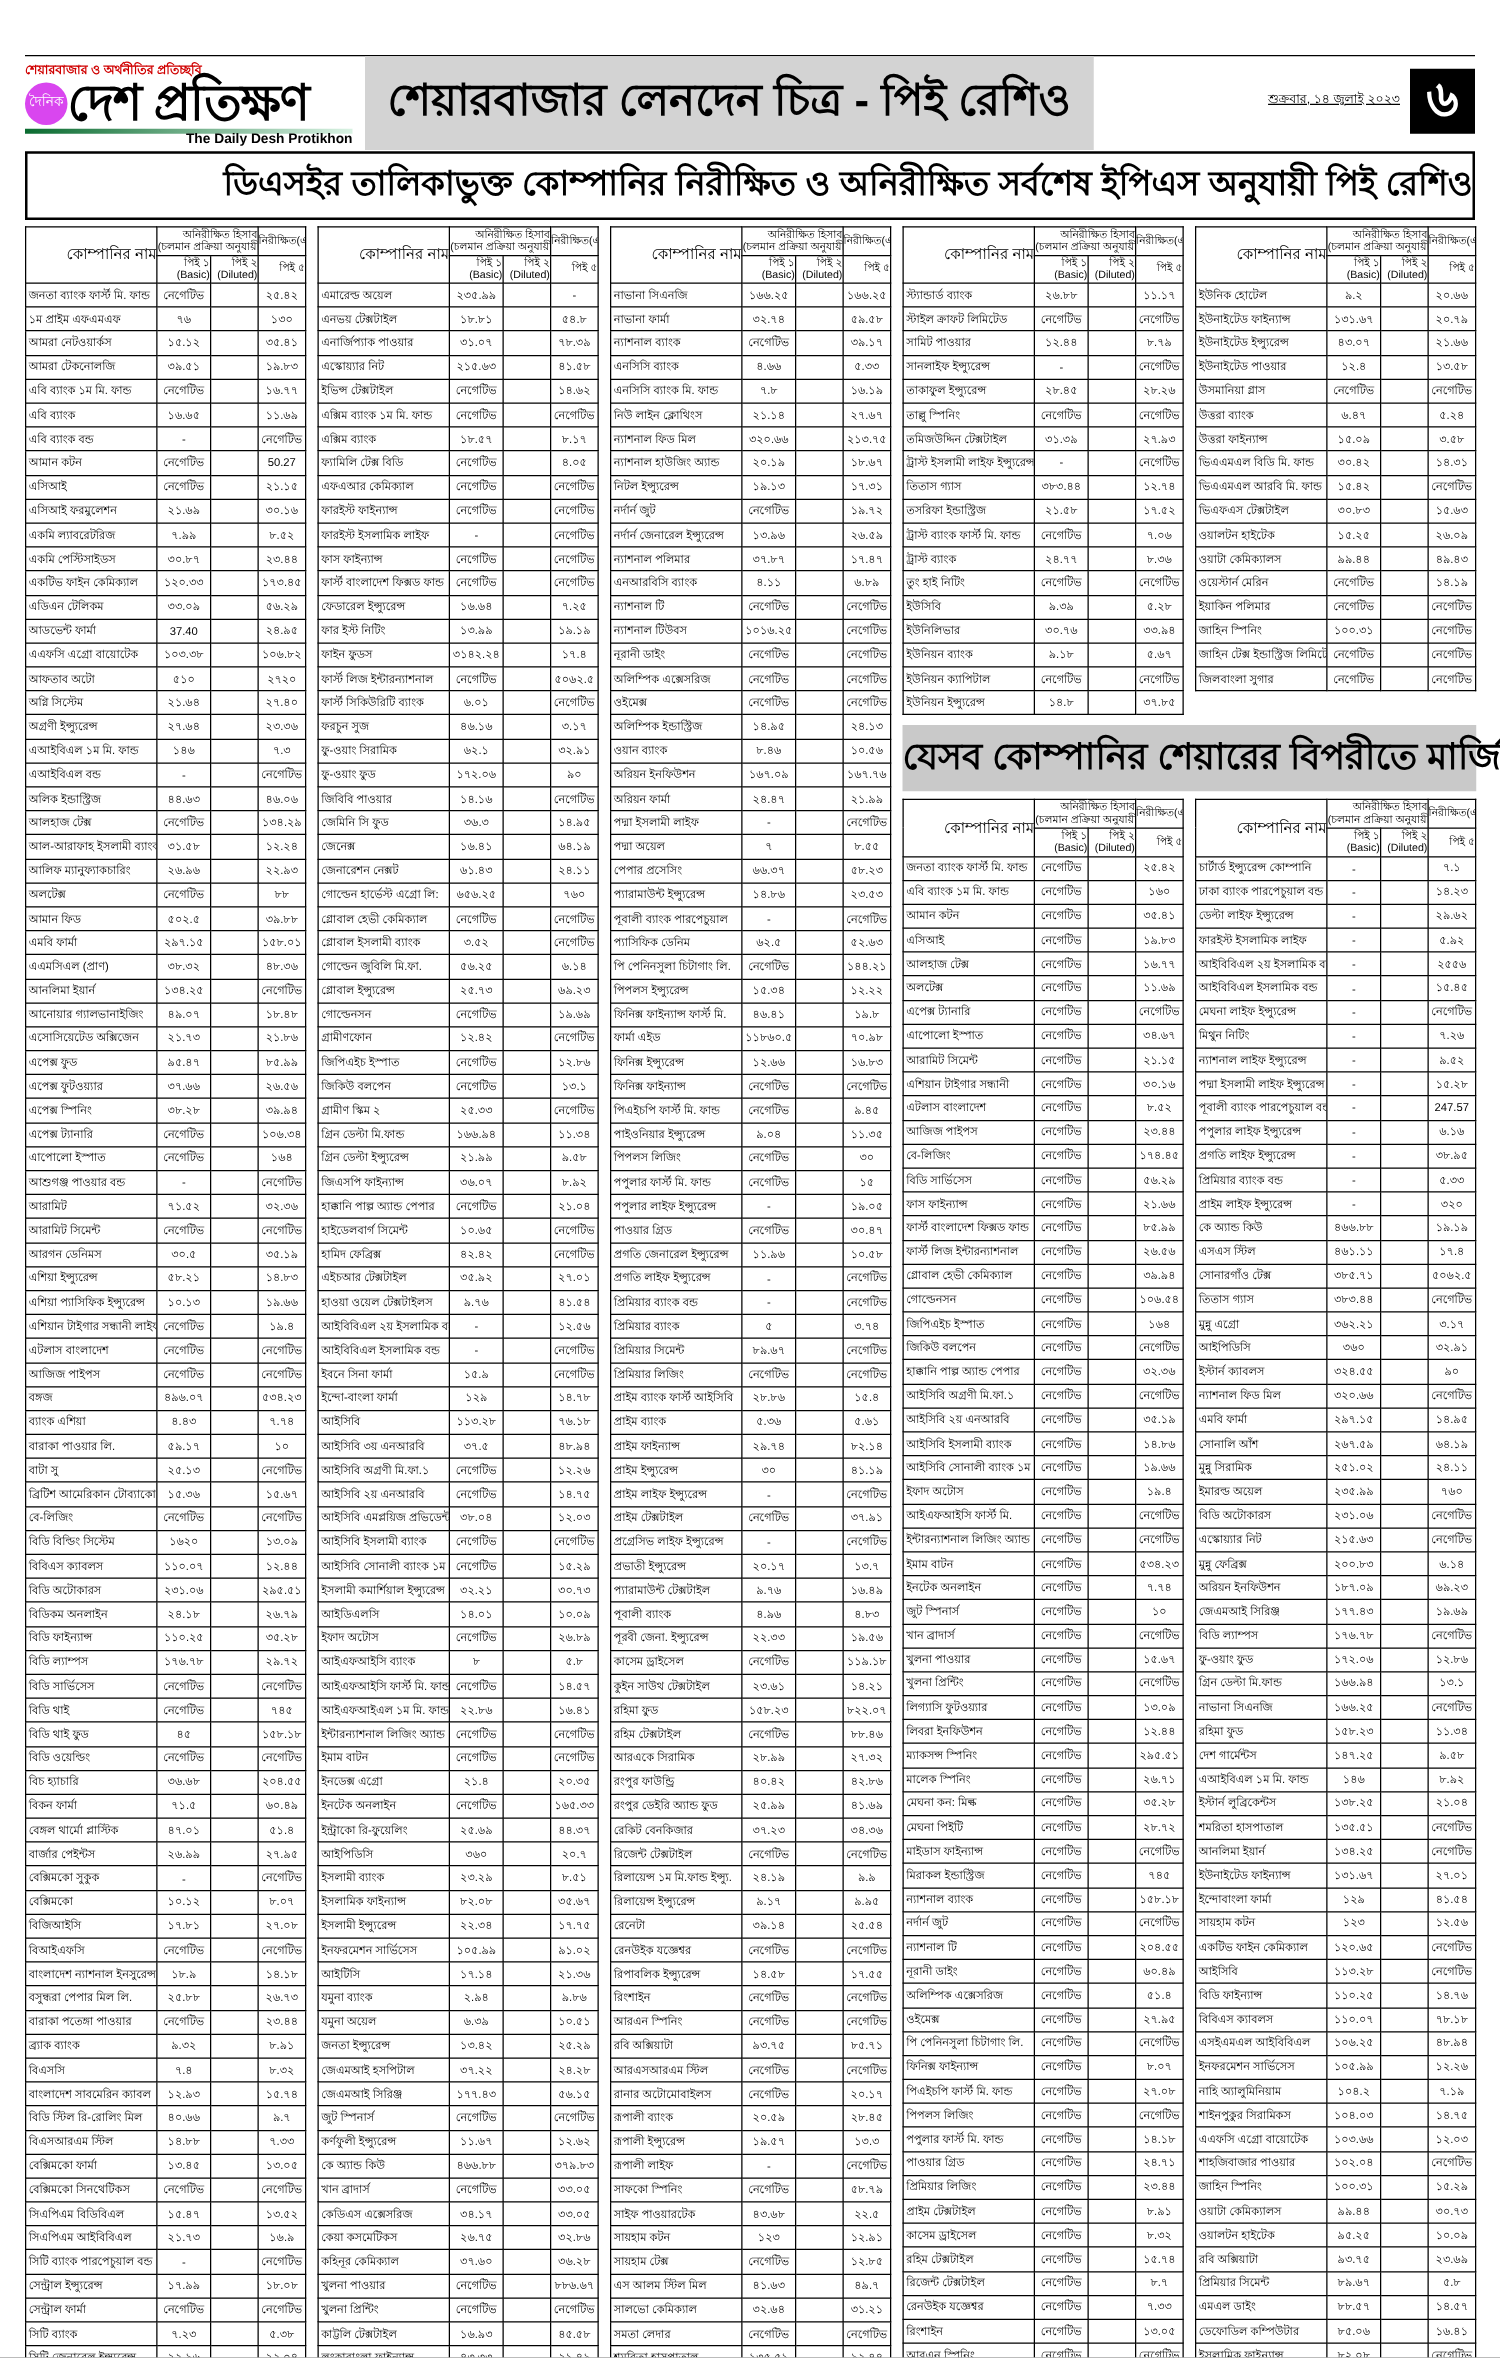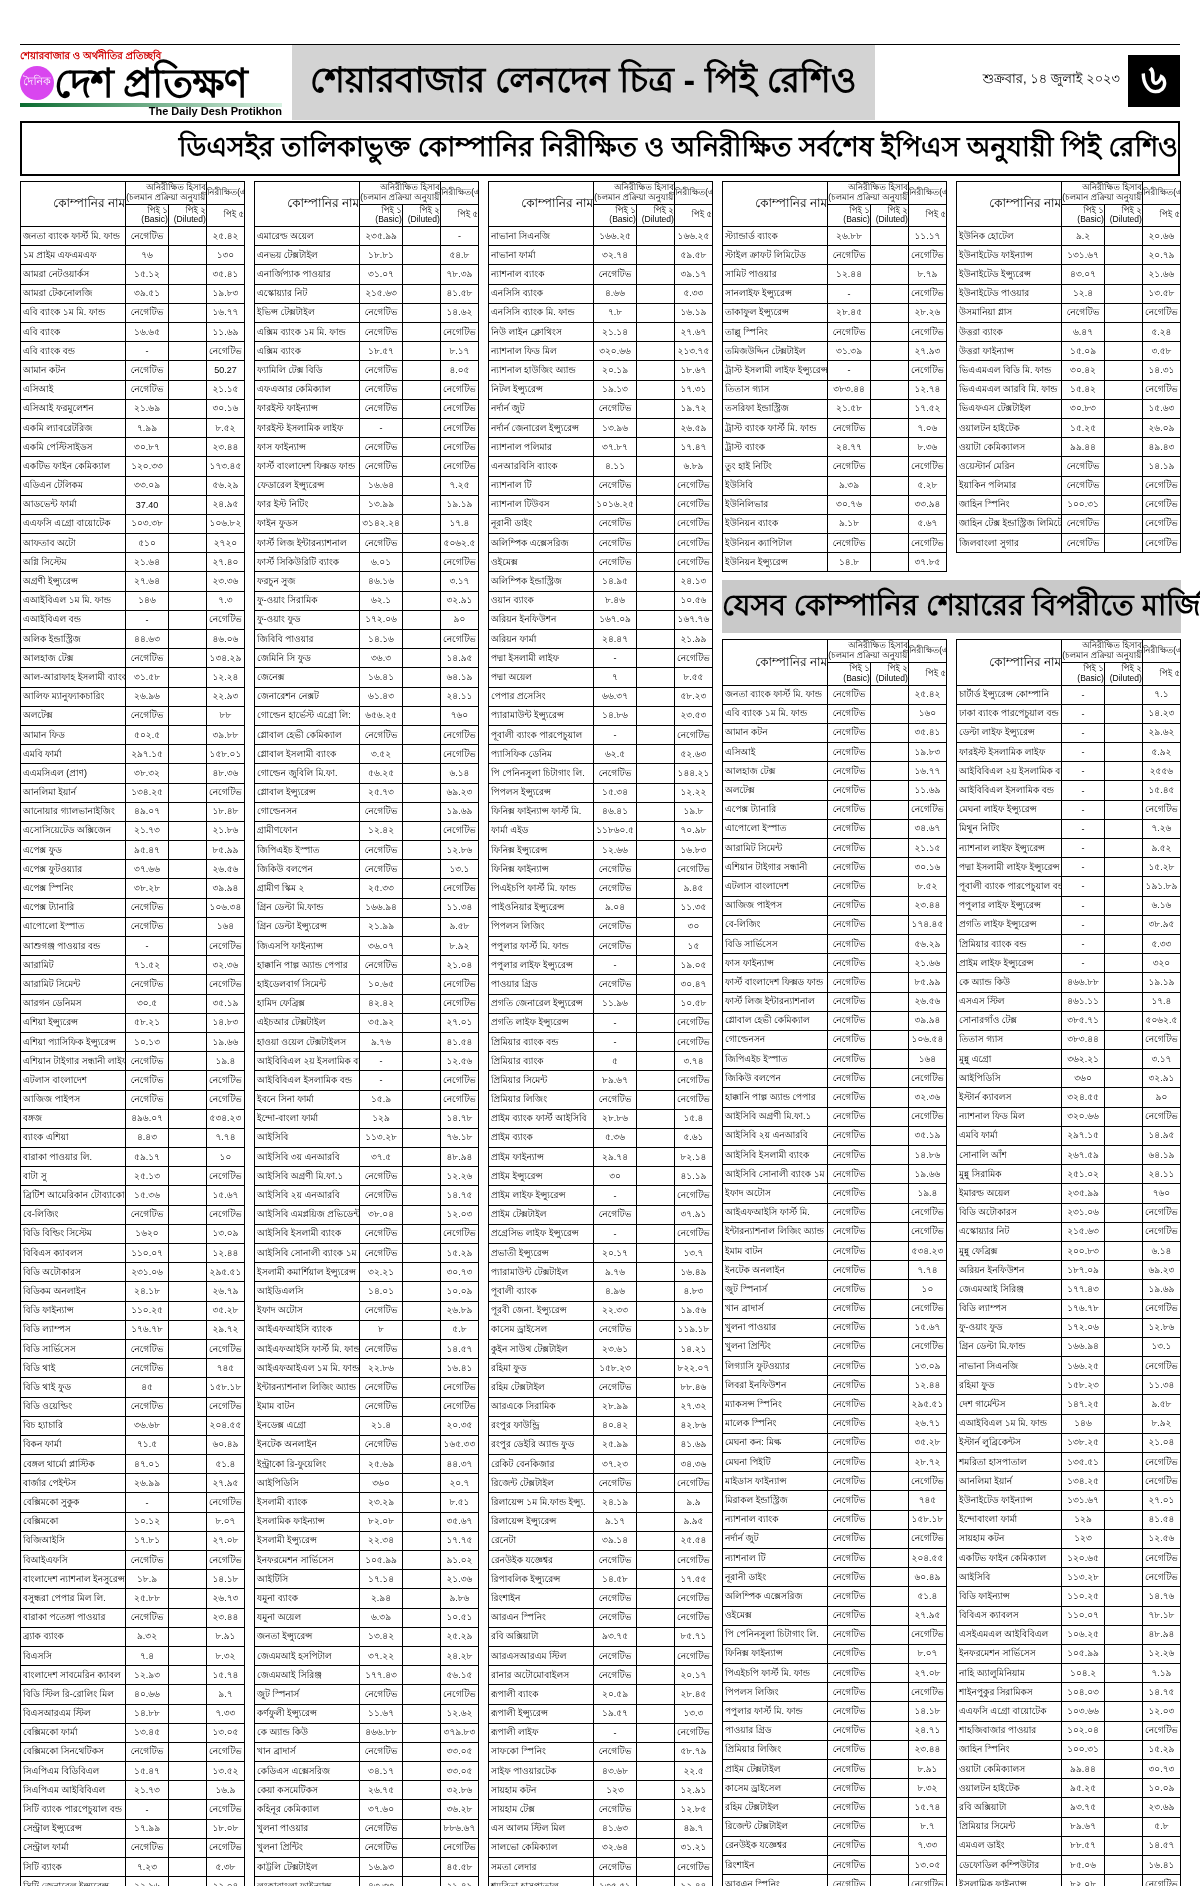--- a/index.html
+++ b/index.html
@@ -11,21 +11,21 @@
   .masthead{width:262px;position:relative;}
   .m-tagline{color:#d00000;font-size:10px;font-weight:bold;}
   .m-row{display:flex;align-items:center;}
   .m-logo{width:34px;height:34px;background:#d946ef;border-radius:50%;color:#fff;font-size:11px;
           display:flex;align-items:center;justify-content:center;flex:0 0 auto;}
   .m-name{font-size:40px;font-weight:bold;letter-spacing:-1px;line-height:.9;white-space:nowrap;}
   .m-under{height:4px;background:linear-gradient(to right,#0a6b30,#bdf obsolete);background:linear-gradient(to right,#0a6b30,#d9f2e3);margin-top:2px;}
   .m-eng{font-size:11px;font-weight:bold;text-align:right;margin-top:-2px;}
   .title-box{background:#d3d3d3;padding:8px 18px;margin-left:10px;flex:0 0 auto;}
   .title-box .t{font-size:35px;font-weight:bold;white-space:nowrap;}
-  .date{font-size:13px;margin-left:auto;margin-right:8px;margin-bottom:6px;white-space:nowrap;}
+  .date{font-size:10px;margin-left:auto;margin-right:8px;margin-bottom:6px;white-space:nowrap;text-decoration:underline;}
   .pagenum{width:52px;height:52px;background:#000;color:#fff;font-size:40px;font-weight:bold;
            display:flex;align-items:center;justify-content:center;margin-bottom:2px;}
   
   .banner{border:2px solid #000;margin-top:6px;text-align:right;font-size:27px;font-weight:bold;
           padding:3px 0;}
   
   .grid{display:flex;gap:9px;margin-top:5px;align-items:flex-start;}
   .colw{width:225px;flex:0 0 auto;}
   .col45{width:459px;flex:0 0 auto;}
   table.pe{border-collapse:collapse;width:100%;table-layout:fixed;}
@@ -2449,21 +2449,21 @@
                   <tr>
                     <td class="n">পদ্মা ইসলামী লাইফ ইন্স্যুরেন্স</td>
                     <td class="v">-</td>
                     <td class="v"></td>
                     <td class="v">১৫.২৮</td>
                   </tr>
                   <tr>
                     <td class="n">পূবালী ব্যাংক পারপেচুয়াল বন্ড</td>
                     <td class="v">-</td>
                     <td class="v"></td>
-                    <td class="v">১৯১.৮৯</td>
+                    <td class="v">247.57</td>
                   </tr>
                   <tr>
                     <td class="n">পপুলার লাইফ ইন্স্যুরেন্স</td>
                     <td class="v">-</td>
                     <td class="v"></td>
                     <td class="v">৬.১৬</td>
                   </tr>
                   <tr>
                     <td class="n">প্রগতি লাইফ ইন্স্যুরেন্স</td>
                     <td class="v">-</td>

